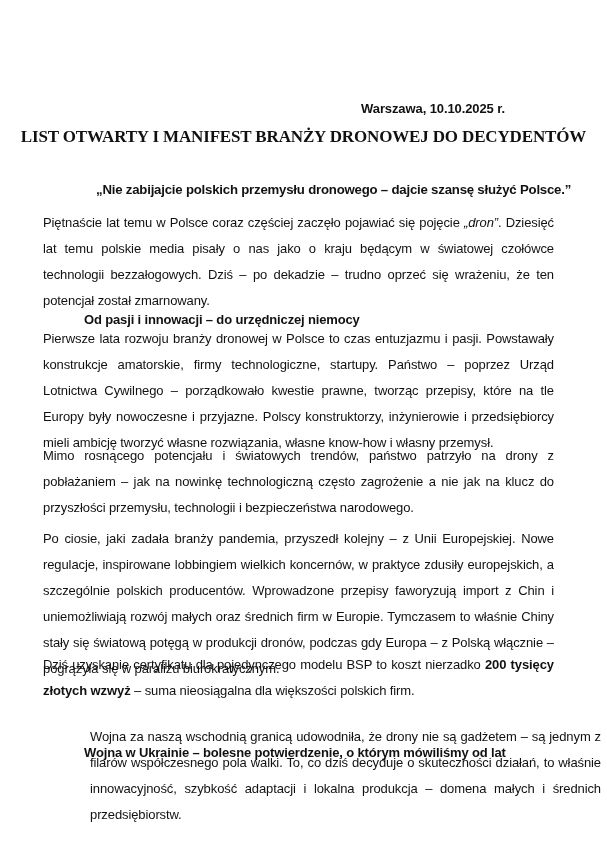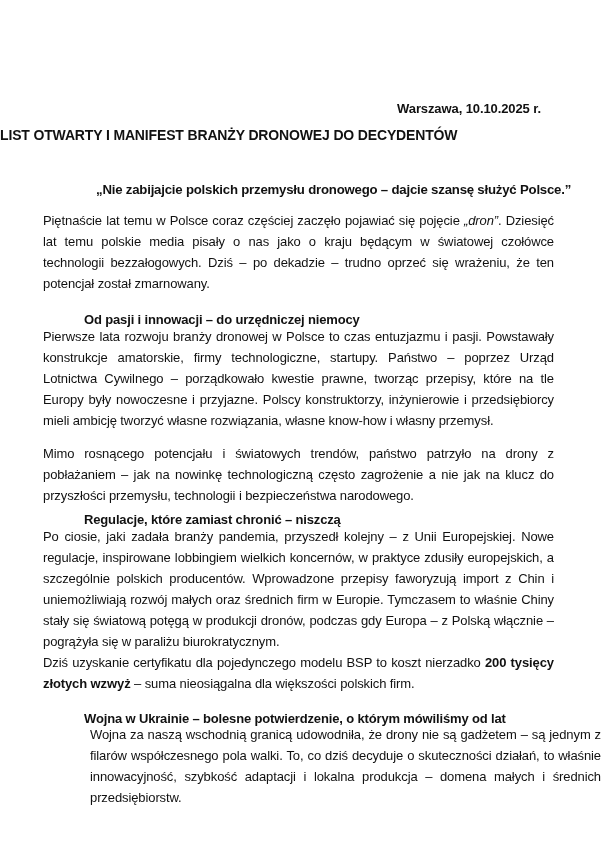--- a/index.html
+++ b/index.html
@@ -13,55 +13,55 @@
       overflow: hidden;
       position: relative;
       font-family: "Liberation Sans", "DejaVu Sans", sans-serif;
       color: #111111;
     }
     .page {
       position: absolute;
       left: 0; top: 0;
       width: 558px; height: 857px;
       background: #ffffff;
-      padding-left: 36px;
     }
     .date {
       position: absolute;
       top: 101px;
       right: 53px;
       font-weight: bold;
       font-size: 13px;
       letter-spacing: -0.1px;
     }
     .title {
       position: absolute;
       top: 127px;
       left: 0;
       width: 607px;
-      text-align: left;
+      text-align: center;
       font-weight: bold;
-      font-size: 14px;
+      font-size: 17px;
       letter-spacing: -0.15px;
+      font-family: Liberation Serif, serif;
     }
     .motto {
       position: absolute;
       top: 182px;
       left: 96px;
       font-weight: bold;
       font-size: 13.2px;
       letter-spacing: -0.2px;
       white-space: nowrap;
     }
     .para {
       position: absolute;
       left: 43px;
       width: 511px;
       font-size: 13px;
-      line-height: 21px;
+      line-height: 26px;
       text-align: justify;
       letter-spacing: -0.1px;
     }
     .heading {
       position: absolute;
       left: 84px;
       font-weight: bold;
       font-size: 13px;
       letter-spacing: -0.15px;
       white-space: nowrap;
@@ -82,23 +82,22 @@
   <div class="motto">„Nie zabijajcie polskich przemysłu dronowego – dajcie szansę służyć Polsce.”</div>
 
   <div class="para" style="top:210px;"><span>Piętnaście lat temu w Polsce coraz częściej zaczęło pojawiać się pojęcie </span><em>„dron”</em><span>. Dziesięć lat temu polskie media pisały o nas jako o kraju będącym w światowej czołówce technologii bezzałogowych. Dziś – po dekadzie – trudno oprzeć się wrażeniu, że ten potencjał został zmarnowany.</span></div>
 
   <div class="heading" style="top:299px;">Od pasji i innowacji – do urzędniczej niemocy</div>
 
   <div class="para" style="top:326px;">Pierwsze lata rozwoju branży dronowej w Polsce to czas entuzjazmu i pasji. Powstawały konstrukcje amatorskie, firmy technologiczne, startupy. Państwo – poprzez Urząd Lotnictwa Cywilnego – porządkowało kwestie prawne, tworząc przepisy, które na tle Europy były nowoczesne i przyjazne. Polscy konstruktorzy, inżynierowie i przedsiębiorcy mieli ambicję tworzyć własne rozwiązania, własne know-how i własny przemysł.</div>
 
   <div class="para" style="top:443px;">Mimo rosnącego potencjału i światowych trendów, państwo patrzyło na drony z pobłażaniem – jak na nowinkę technologiczną często zagrożenie a nie jak na klucz do przyszłości przemysłu, technologii i bezpieczeństwa narodowego.</div>
 
-  <div class="heading" style="top:499px;">Regulacje, które zamiast chronić – niszczą</div>
 
   <div class="para" style="top:526px;">Po ciosie, jaki zadała branży pandemia, przyszedł kolejny – z Unii Europejskiej. Nowe regulacje, inspirowane lobbingiem wielkich koncernów, w praktyce zdusiły europejskich, a szczególnie polskich producentów. Wprowadzone przepisy faworyzują import z Chin i uniemożliwiają rozwój małych oraz średnich firm w Europie. Tymczasem to właśnie Chiny stały się światową potęgą w produkcji dronów, podczas gdy Europa – z Polską włącznie – pogrążyła się w paraliżu biurokratycznym.</div>
 
   <div class="para" style="top:652px;"><span>Dziś uzyskanie certyfikatu dla pojedynczego modelu BSP to koszt nierzadko </span><b>200 tysięcy złotych wzwyż</b><span> – suma nieosiągalna dla większości polskich firm.</span></div>
 
-  <div class="heading" style="top:698px;">Wojna w Ukrainie – bolesne potwierdzenie, o którym mówiliśmy od lat</div>
+  <div class="heading" style="top:732px;">Wojna w Ukrainie – bolesne potwierdzenie, o którym mówiliśmy od lat</div>
 
   <div class="para" style="top:724px;margin-left:47px;">Wojna za naszą wschodnią granicą udowodniła, że drony nie są gadżetem – są jednym z filarów współczesnego pola walki. To, co dziś decyduje o skuteczności działań, to właśnie innowacyjność, szybkość adaptacji i lokalna produkcja – domena małych i średnich przedsiębiorstw.</div>
 
 </div>
 
 </body></html>

